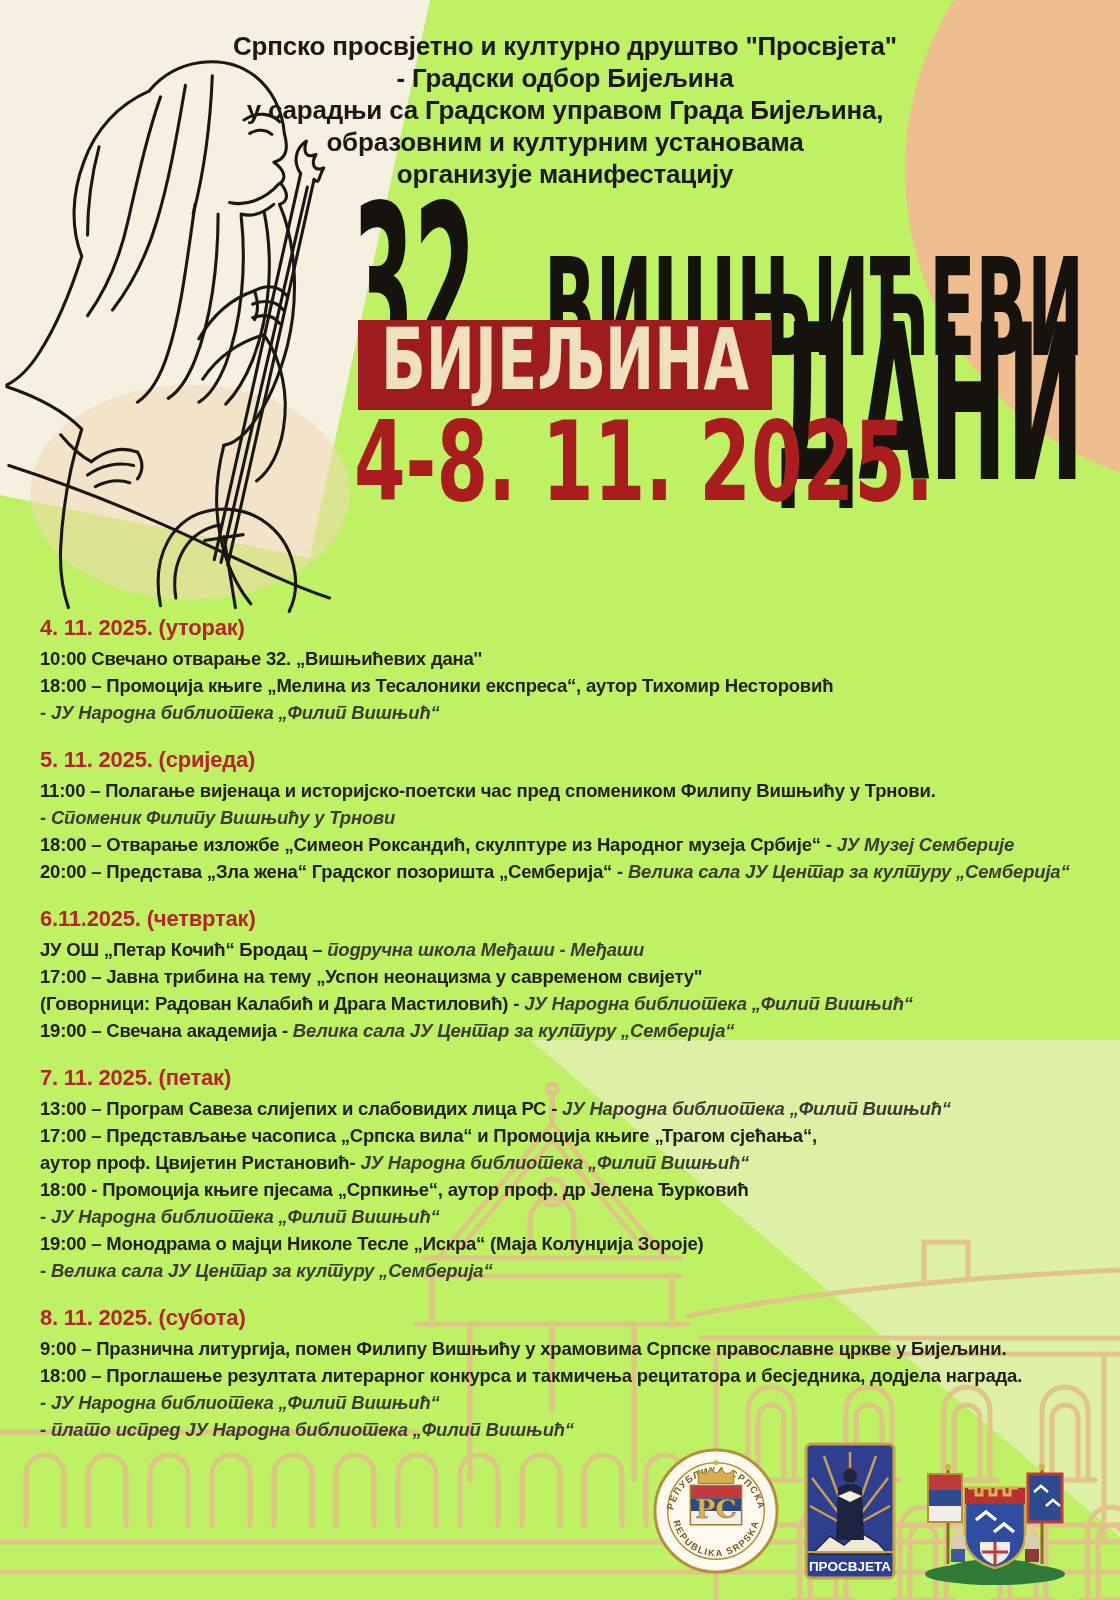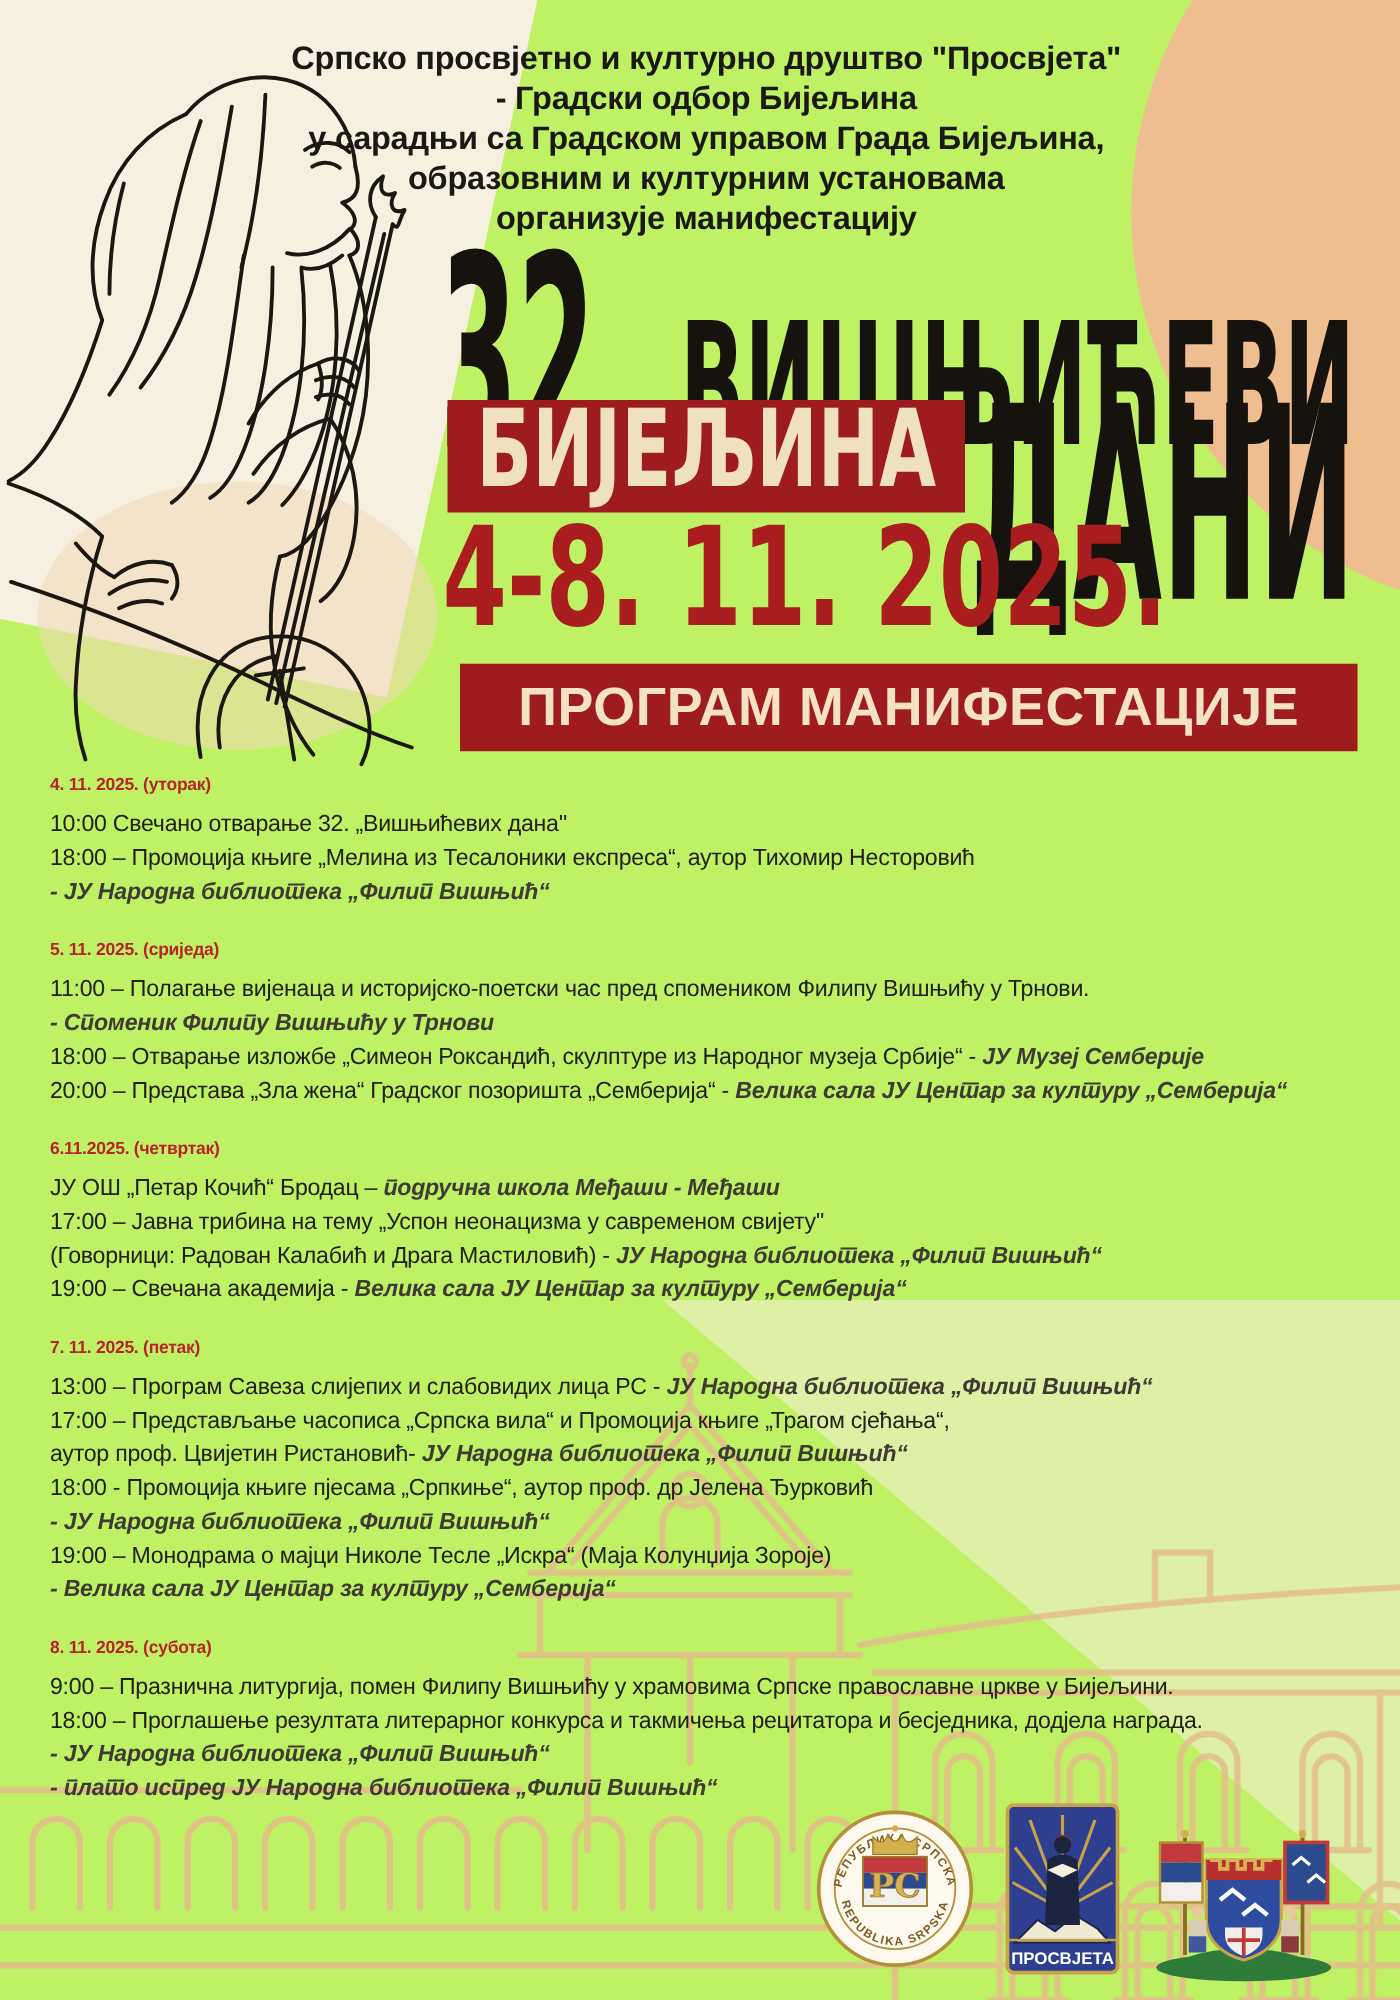--- a/index.html
+++ b/index.html
@@ -50,25 +50,25 @@
     background:#9e1b1e;display:flex;align-items:center;justify-content:center;
     color:#f3e3c3;font-weight:800;font-size:43px;letter-spacing:.5px;
   }
   
   .program{
     position:absolute;left:40px;top:614px;width:1080px;z-index:3;
     font-size:18.5px;line-height:27px;letter-spacing:-0.2px;color:#242019;
   }
   .day{margin-bottom:20px;}
   .day h2{
-    margin:0 0 4px 0;font-size:14px;line-height:27px;
+    margin:0 0 4px 0;font-size:22px;line-height:27px;
     color:#b7242b;font-weight:800;letter-spacing:-0.2px;
   }
   .line{margin:0;}
-  .line .b{font-weight:400;text-align:right;}
+  .line .b{font-weight:700;text-align:right;}
   .line .i{font-weight:700;font-style:italic;color:#3f3b34;}
   
   .logos{
     position:absolute;left:652px;top:1436px;z-index:3;
     display:flex;align-items:center;gap:24px;
   }
 </style>
 </head>
 <body>
 
@@ -191,21 +191,20 @@
 
   <svg class="title-svg" width="736" height="316" viewBox="0 0 736 316">
     <text class="t-black" x="0" y="170" font-size="220" textLength="158" lengthAdjust="spacingAndGlyphs">32.</text>
     <text class="t-black" x="192" y="163" font-size="136" textLength="540" lengthAdjust="spacingAndGlyphs">ВИШЊИЋЕВИ</text>
     <rect x="6" y="128" width="414" height="90" fill="#9e1b1e"></rect>
     <text class="t-cream" x="213" y="197" font-size="86" text-anchor="middle" textLength="368" lengthAdjust="spacingAndGlyphs">БИЈЕЉИНА</text>
     <text class="t-black" x="424" y="287" font-size="215" textLength="308" lengthAdjust="spacingAndGlyphs">ДАНИ</text>
     <text class="t-red" x="2" y="308" font-size="110" textLength="580" lengthAdjust="spacingAndGlyphs">4-8. 11. 2025.</text>
   </svg>
 
-  <div class="program-banner">ПРОГРАМ МАНИФЕСТАЦИЈЕ</div>
 
   <main class="program">
 
     <section class="day">
       <h2>4. 11. 2025. (уторак)</h2>
       <p class="line"><span class="b">10:00 Свечано отварање 32. „Вишњићевих дана''</span><span class="i"></span></p>
       <p class="line"><span class="b">18:00 – Промоција књиге „Мелина из Тесалоники експреса“, аутор Тихомир Несторовић</span><span class="i"></span></p>
       <p class="line"><span class="b"></span><span class="i">- ЈУ Народна библиотека „Филип Вишњић“</span></p>
     </section>
 

